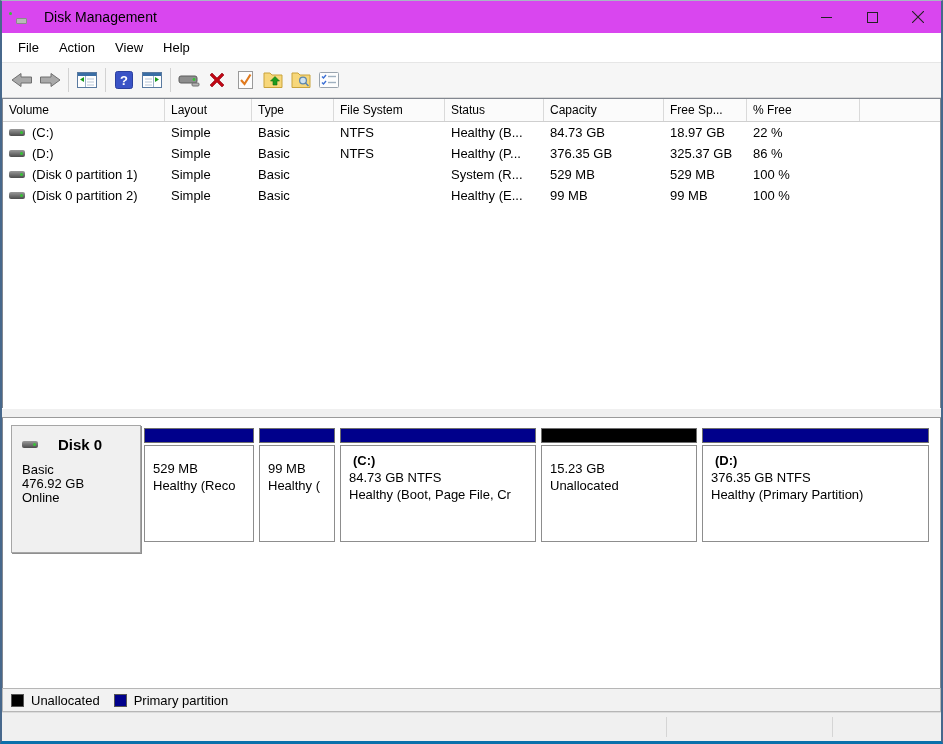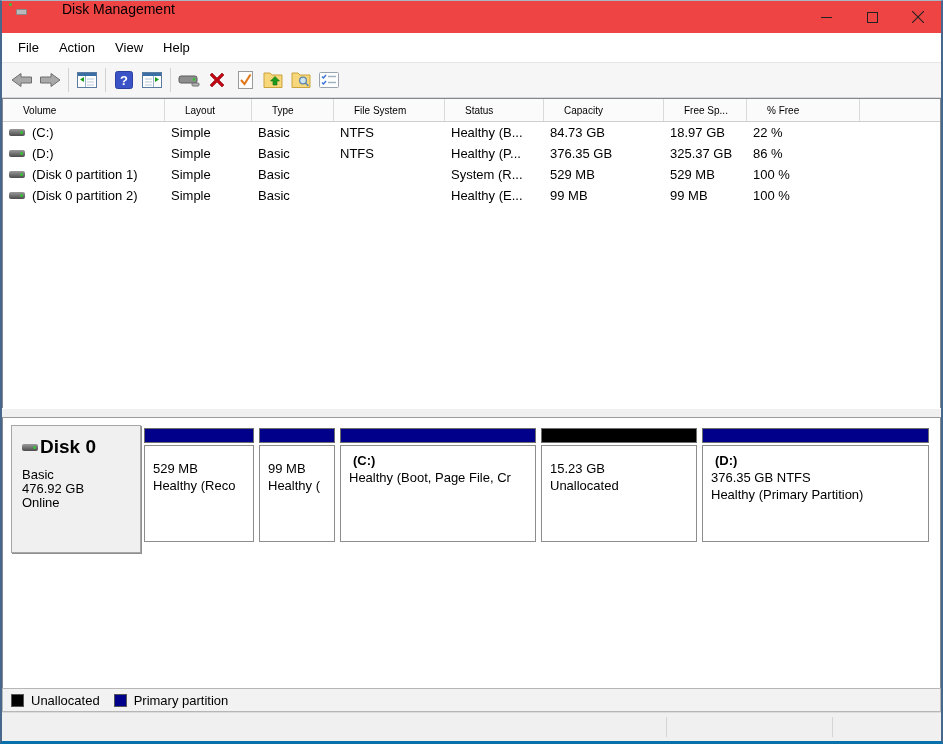--- a/index.html
+++ b/index.html
@@ -11,21 +11,21 @@
     border-left: 2px solid #47688c;
     border-right: 2px solid #47688c;
     border-top: 1px solid #a8b6c4;
     border-bottom: 3px solid #0a70ab;
     background:#fff;
     display: flex; flex-direction: column;
     overflow: hidden;
   }
 
   
-  .titlebar { height: 32px; display:flex; align-items:flex-start; background:#ef4444; flex:0 0 auto;gap:18px; }
+  .titlebar { height: 32px; display:flex; align-items:center; background:#d946ef; flex:0 0 auto; }
   .titlebar .app-icon { margin-left: 12px; }
   .title-text { margin-left: 10px; font-size: 14px; }
   .win-controls { margin-left:auto; display:flex; height:100%; }
   .win-btn { width:46px; height:100%; display:flex; align-items:center; justify-content:center; }
 
   
   .drive { position:relative; width:16px; height:7px; border-radius:2px;
            background: linear-gradient(#9a9a9a, #4c4c4c); }
   .drive::after { content:""; position:absolute; right:2px; top:2px; width:3px; height:3px;
            border-radius:50%; background:#35c335; }
@@ -41,40 +41,40 @@
   
   .toolbar { height: 36px; display:flex; align-items:center; padding-left: 6px;
              background:#f6f6f6; border-top:1px solid #e6e6e6; border-bottom:1px solid #d9d9d9; flex:0 0 auto; }
   .tb-btn { width:28px; height:28px; display:flex; align-items:center; justify-content:center; }
   .tb-sep { width:1px; height:24px; background:#d2d2d2; margin: 0 4px; }
 
   
   .list-view { height: 310px; background:#fff; border:1px solid #828790; border-bottom:none; flex:0 0 auto;
                display:flex; flex-direction:column; overflow:hidden; }
   .lv-header { display:flex; height:23px; background:#fbfbfb; border-bottom:1px solid #cfcfcf; flex:0 0 auto; }
-  .lv-hcell { display:flex; align-items:center; padding-left:20px; border-right:1px solid #dadada; font-size:10px; }
+  .lv-hcell { display:flex; align-items:center; padding-left:6px; border-right:1px solid #dadada; font-size:12px; }
   .lv-rows { flex:1; }
   .lv-row { display:flex; height:21px; align-items:center; }
   .lv-cell { padding-left:6px; white-space:nowrap; overflow:hidden; font-size:13px; }
   .col-volume{width:162px}.col-layout{width:87px}.col-type{width:82px}.col-fs{width:111px}
   .col-status{width:99px}.col-capacity{width:120px}.col-free{width:83px}.col-pct{width:113px}
   .col-fill{flex:1; border-right:none;}
   .vol-cell { display:flex; align-items:center; gap:7px; }
   .vol-cell .drive { flex:0 0 auto; }
 
   
   .splitter { height:10px; background:#f0f0f0; border-top:1px solid #ffffff; border-bottom:1px solid #9a9a9a; flex:0 0 auto; }
 
   
   .graph-view { height: 270px; background:#fff; border:1px solid #828790; border-top:none; border-bottom:none;
                 flex:0 0 auto; overflow:hidden; }
   .disk-row { display:flex; margin: 7px 0 0 8px; }
   .disk-panel { width:130px; height:128px; background:#f0f0f0; border:1px solid #a6a6a6;
                 box-shadow: 1px 1px 0 #8f8f8f; padding: 10px 0 0 10px; flex:0 0 auto; }
-  .disk-title { display:flex; align-items:center; gap:2px; font-weight:bold; font-size:19px; }
+  .disk-title { display:flex; align-items:center; gap:20px; font-weight:bold; font-size:15px; }
   .disk-panel .line { margin-top:0; line-height:14px; font-size:13px; }
   .partitions { display:flex; gap:5px; margin-left:3px; margin-top:3px; }
   .partition { display:flex; flex-direction:column; }
   .part-strip { height:15px; border:1px solid #6f6f6f; flex:0 0 auto; }
   .part-box { margin-top:2px; height:97px; background:#fff; border:1px solid #8d8d8d;
               padding: 14px 0 0 8px; overflow:hidden; }
   .part-line { line-height:17px; font-size:13px; white-space:nowrap; }
   .part-label { font-weight:bold; }
 
   
@@ -314,20 +314,21 @@
             <div class="part-line part-label"></div>
             <div class="part-line">99 MB</div>
             <div class="part-line">Healthy (</div>
           </div>
         </div>
 
         <div class="partition" style="width:196px">
           <div class="part-strip" style="background-color: rgb(0, 0, 139);"></div>
           <div class="part-box" style="padding-top:6px">
             <div class="part-line part-label" style="padding-left:4px">(C:)</div>
+            <div class="part-line">84.73 GB NTFS</div>
             <div class="part-line">Healthy (Boot, Page File, Cr</div>
           </div>
         </div>
 
         <div class="partition" style="width:156px">
           <div class="part-strip" style="background-color: rgb(0, 0, 0);"></div>
           <div class="part-box">
             <div class="part-line part-label"></div>
             <div class="part-line">15.23 GB</div>
             <div class="part-line">Unallocated</div>

